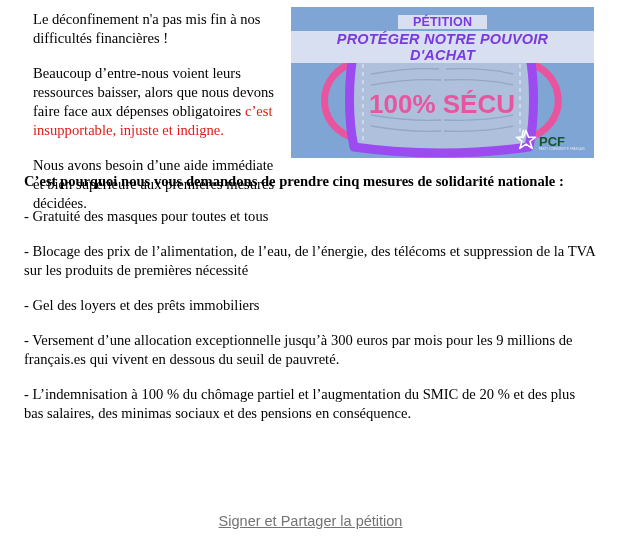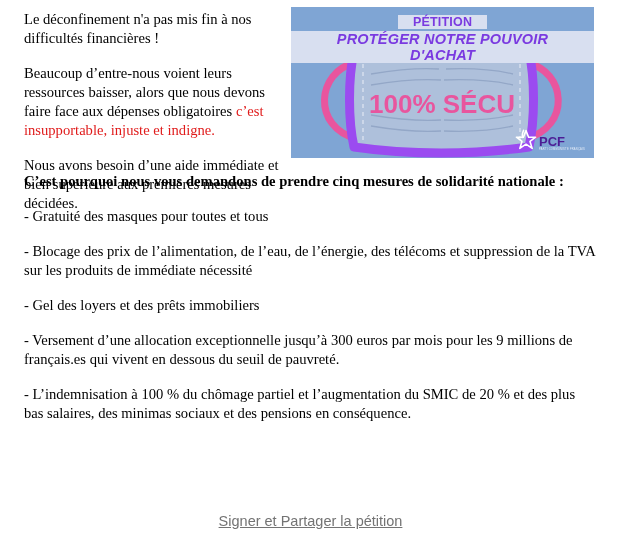--- a/index.html
+++ b/index.html
@@ -24,21 +24,21 @@
   }
 
   
   .intro-col {
     position: absolute;
     left: 24px;
     top: 10px;
     width: 262px;
   }
   .intro-col p {
-    margin: 0 0 16px 0;
+    margin: 0 0 16px 9px;
     font-size: 14.6px;
     line-height: 19px;
   }
   .red {
     color: #e01b1b;
   }
 
   
   .banner {
     position: absolute;
@@ -90,21 +90,21 @@
   }
   .pcf-star { display:block; }
   .pcf-text-wrap {
     margin-left: 1px;
     line-height: 1;
   }
   .pcf-text {
     font-family: "Liberation Sans", "DejaVu Sans", sans-serif;
     font-weight: bold;
     font-size: 13px;
-    color: #4c1d95;
+    color: #14532d;
     display: block;
   }
   .pcf-sub {
     font-family: "Liberation Sans", "DejaVu Sans", sans-serif;
     font-size: 2.6px;
     letter-spacing: 0.25px;
     color: #e7eef8;
     display: block;
     margin-top: 1px;
     white-space: nowrap;
@@ -200,21 +200,21 @@
       <span class="pcf-text-wrap">
         <span class="pcf-text">PCF</span>
         <span class="pcf-sub">PARTI COMMUNISTE FRANÇAIS</span>
       </span>
     </div>
   </div>
 
   <div class="body-col">
     <p class="bold">C’est pourquoi nous vous demandons de prendre cinq mesures de solidarité nationale :</p>
     <p class="narrow">- Gratuité des masques pour toutes et tous</p>
-    <p>- Blocage des prix de l’alimentation, de l’eau, de l’énergie, des télécoms et suppression de la TVA sur les produits de immédiate nécessité</p>
+    <p>- Blocage des prix de l’alimentation, de l’eau, de l’énergie, des télécoms et suppression de la TVA sur les produits de premières nécessité</p>
     <p class="narrow">- Gel des loyers et des prêts immobiliers</p>
     <p>- Versement d’une allocation exceptionnelle jusqu’à 300 euros par mois pour les 9 millions de français.es qui vivent en dessous du seuil de pauvreté.</p>
     <p>- L’indemnisation à 100 % du chômage partiel et l’augmentation du SMIC de 20 % et des plus bas salaires, des minimas sociaux et des pensions en conséquence.</p>
   </div>
 
   <div class="link-row">
     <a href="#" class="petition-link">Signer et Partager la pétition</a>
   </div>
 
 </div>

